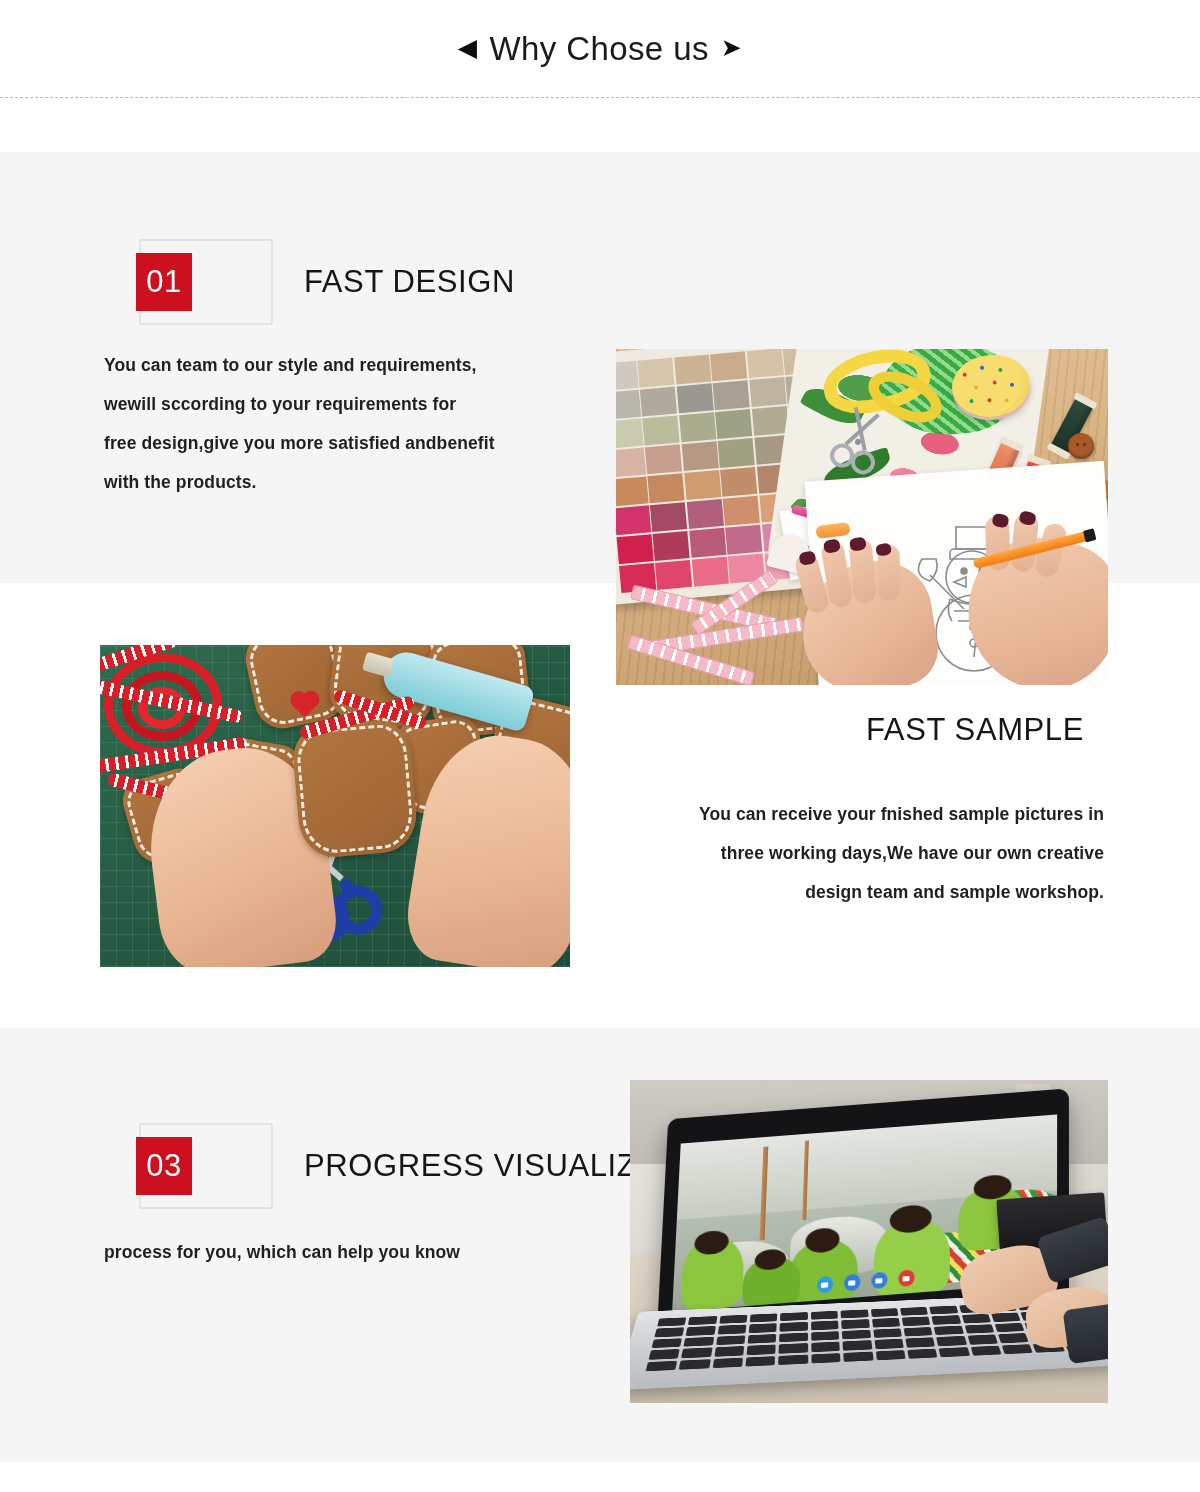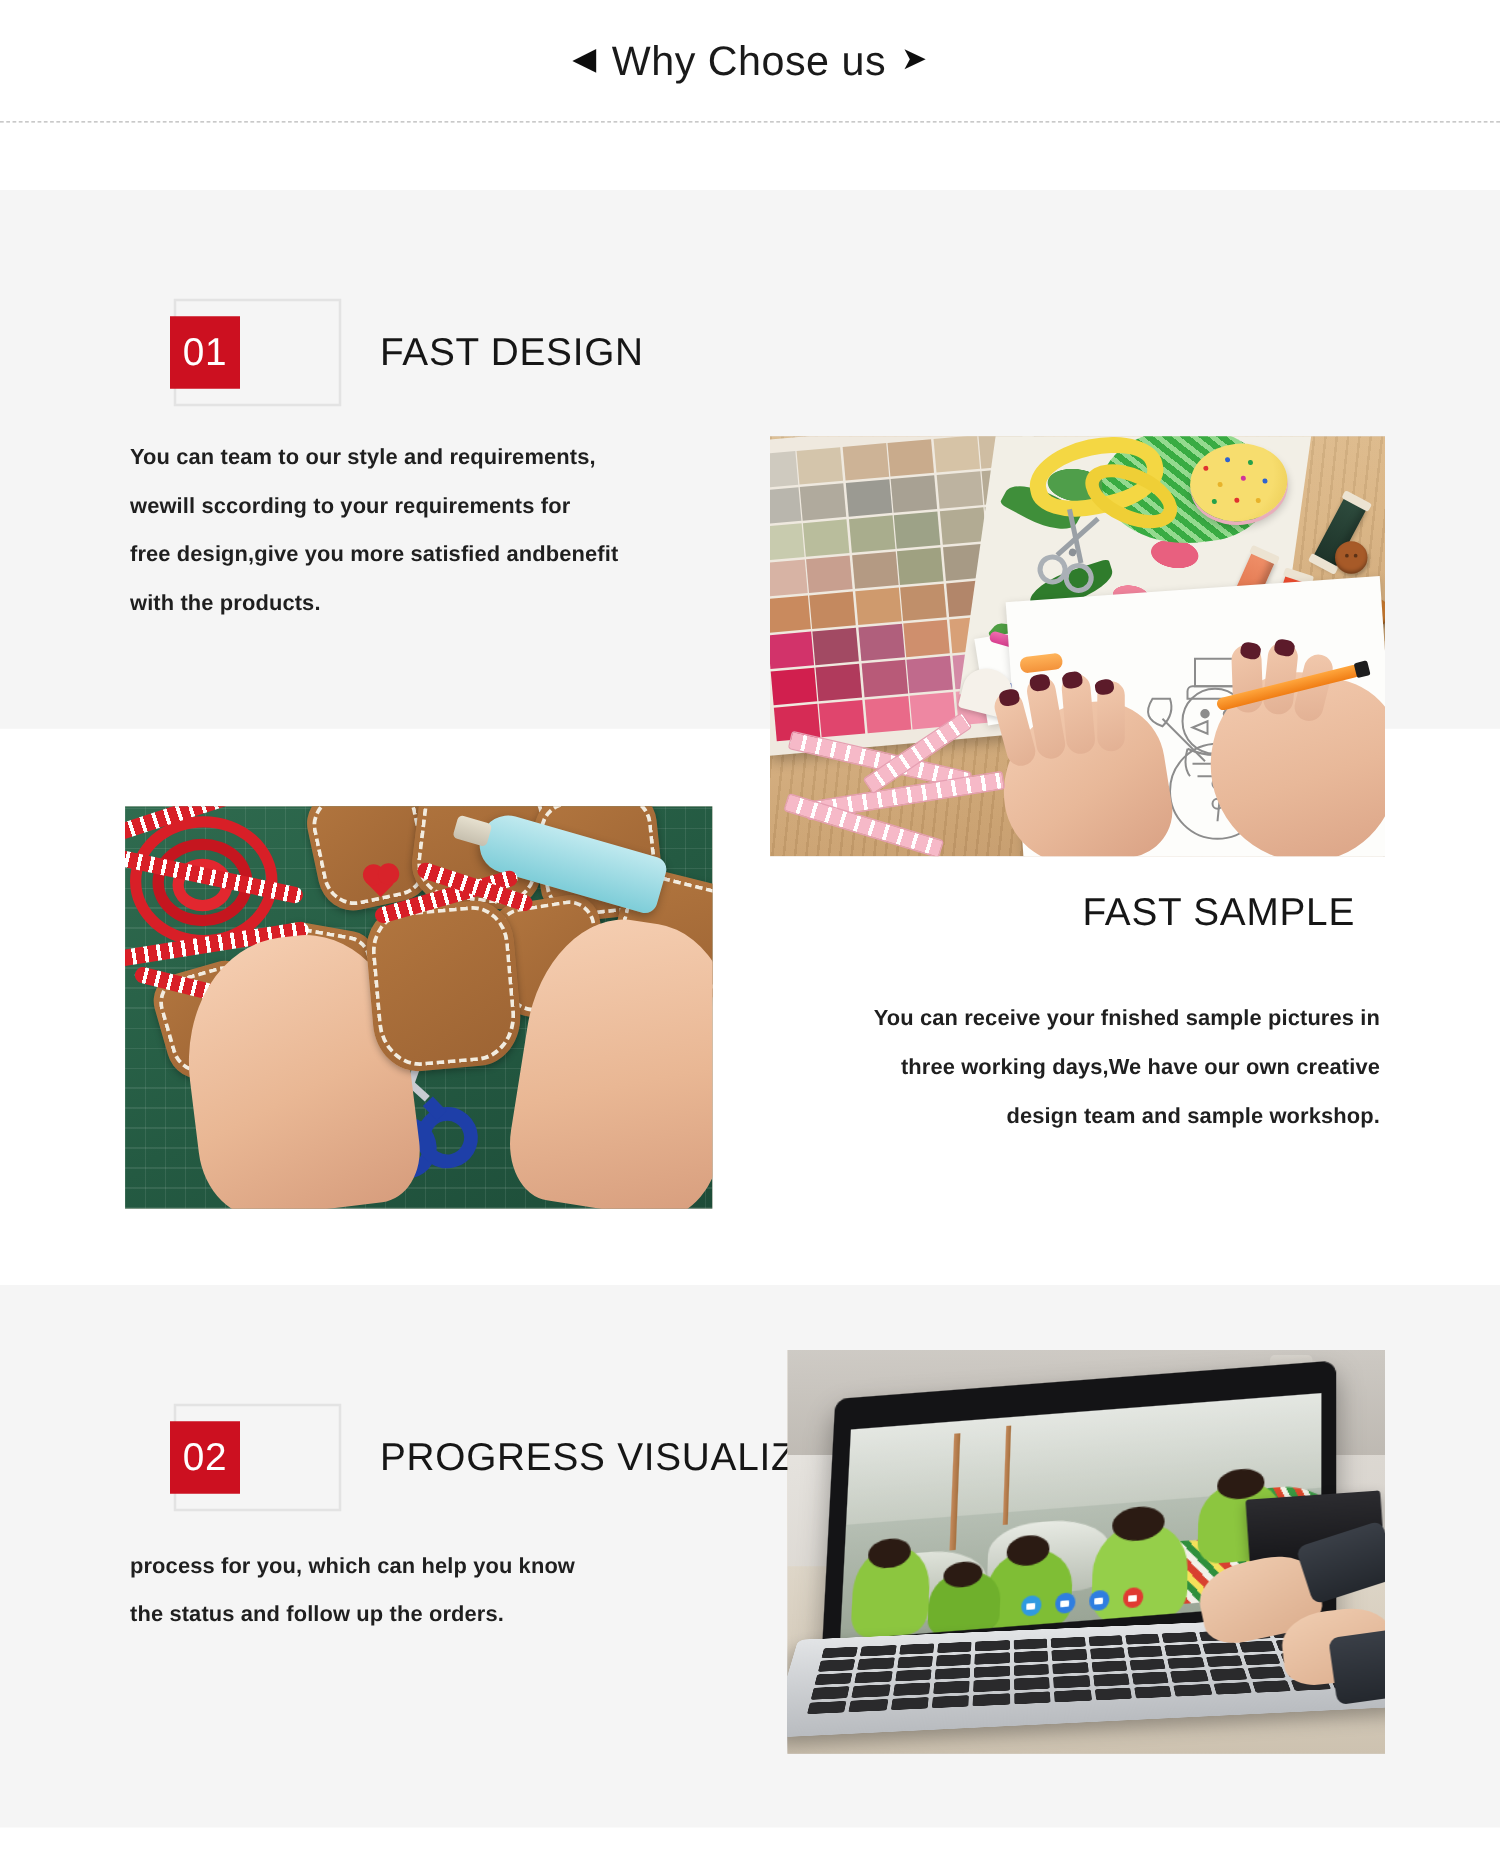--- a/index.html
+++ b/index.html
@@ -784,28 +784,27 @@
       <div class="hand2 hand2-l"></div>
       <div class="hand2 hand2-r"></div>
     </div>
   </div>
 
   <div class="section sec-3">
 
     <div class="heading left" style="left:104px; top:95px;">
       <div class="num-wrap">
         <div class="num-frame"></div>
-        <div class="num-badge">02</div>
+        <div class="num-badge">03</div>
       </div>
       <div class="sec-title">PROGRESS VISUALIZATION</div>
     </div>
 
     <div class="body-copy" style="left:104px; top:205px; width:470px;">
       <div>process for you, which can help you know</div>
-      <div>the status and follow up the orders.</div>
     </div>
 
     <div class="photo p3" style="top:52px;">
       <div class="room"></div>
       <div class="wallband"></div>
       <div class="desk"></div>
       <div class="cup"></div>
 
       <div class="lid">
         <div class="bezel"></div>

